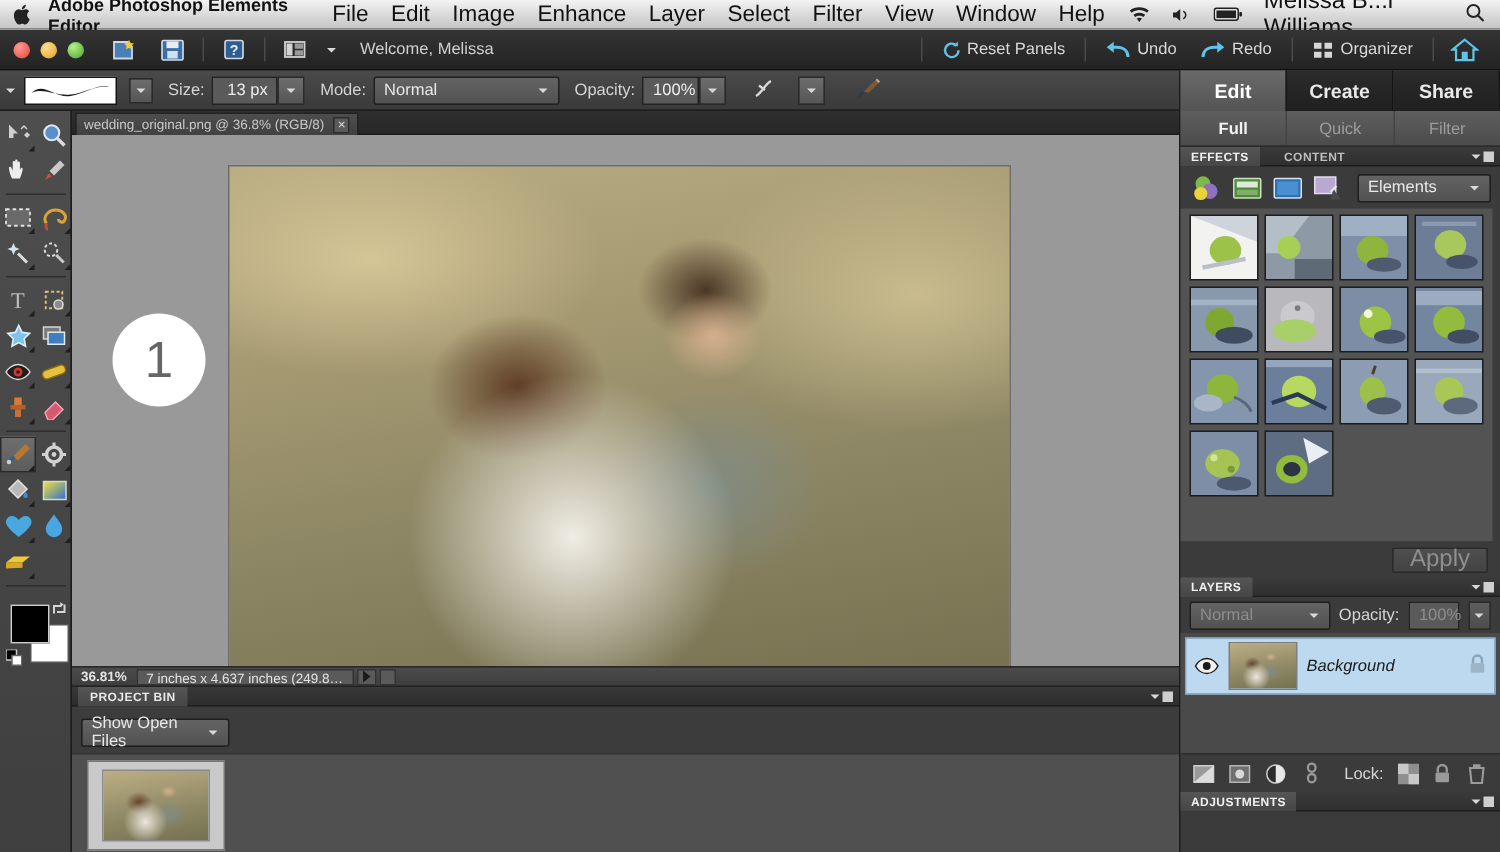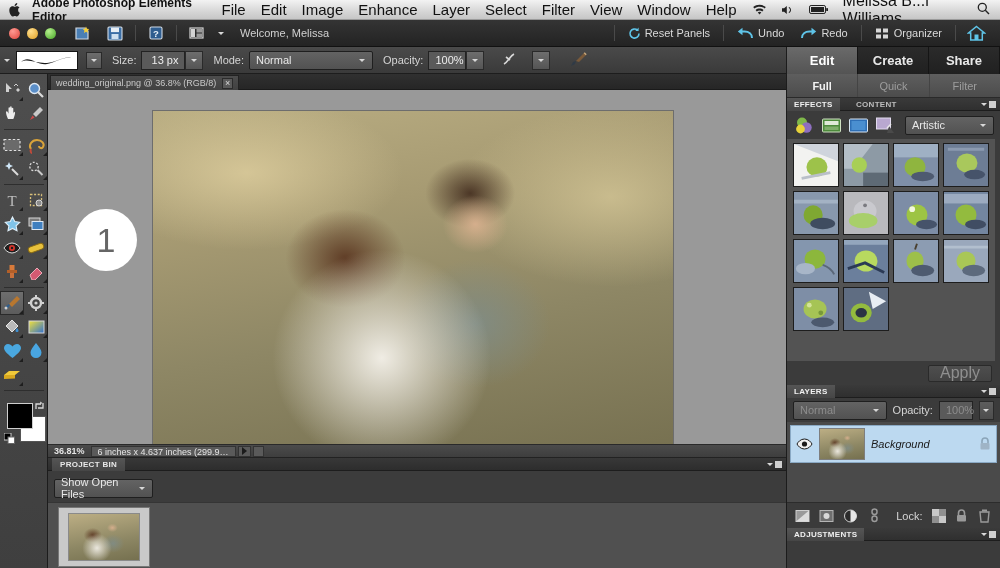--- a/index.html
+++ b/index.html
@@ -620,21 +620,21 @@
       </div>
     </div>
     <div class="canvaswrap">
       <div class="badge1">1</div>
       <div class="photo">
         <div class="photoimg"></div>
       </div>
     </div>
     <div class="statusbar">
       <span class="zoomv">36.81%</span>
-      <span class="dims">6 inches x 4.637 inches (299.9…</span>
+      <span class="dims">7 inches x 4.637 inches (249.8…</span>
       <span class="sb-arrow">
           <span class="tri-r"></span>
         </span>
       <span class="sb-arrow" style="width:11px"></span>
     </div>
   </div>
 
   <div class="binarea">
     <div class="bintabbar">
       <span class="bintab">PROJECT BIN</span>
@@ -701,21 +701,21 @@
           </svg>
       </span>
       <span class="efico">
         <svg width="21" height="19" viewBox="0 0 21 19">
             <rect x="1.5" y="2" width="14" height="11" fill="#b9a8d0" stroke="#e2dbee"></rect>
             <path d="M14 10l5 7h-7z" fill="#4a4a4a"></path>
             <path d="M12 12l4-4" stroke="#e8e8e8" stroke-width="1.4"></path>
           </svg>
       </span>
       <span class="combo efcombo" style="justify-content:space-between">
-        <span>Artistic</span>
+        <span>Elements</span>
         <span class="tri-d sm" style="margin-right:5px"></span>
       </span>
     </div>
 
     <div class="thumbgrid">
       <span class="thumb"><svg class="apple-t" viewBox="0 0 46 44" preserveAspectRatio="none">
             <rect width="46" height="44" fill="#f2f2f0"></rect>
             <path d="M0 0l46 18v-18z" fill="#cfd4dc"></path>
             <ellipse cx="24" cy="24" rx="11" ry="10" fill="#9dc24a"></ellipse>
             <path d="M8 36l30-6" stroke="#b9bfc9" stroke-width="3"></path>

